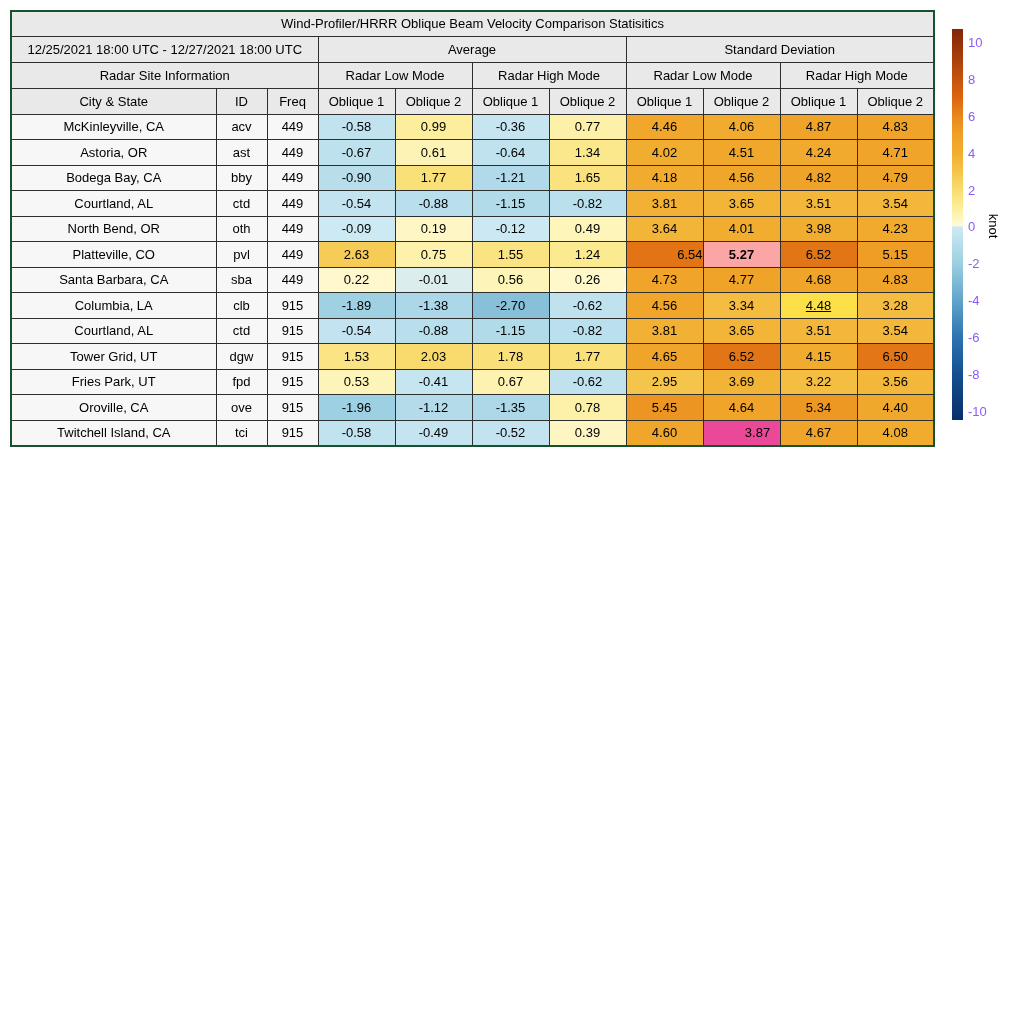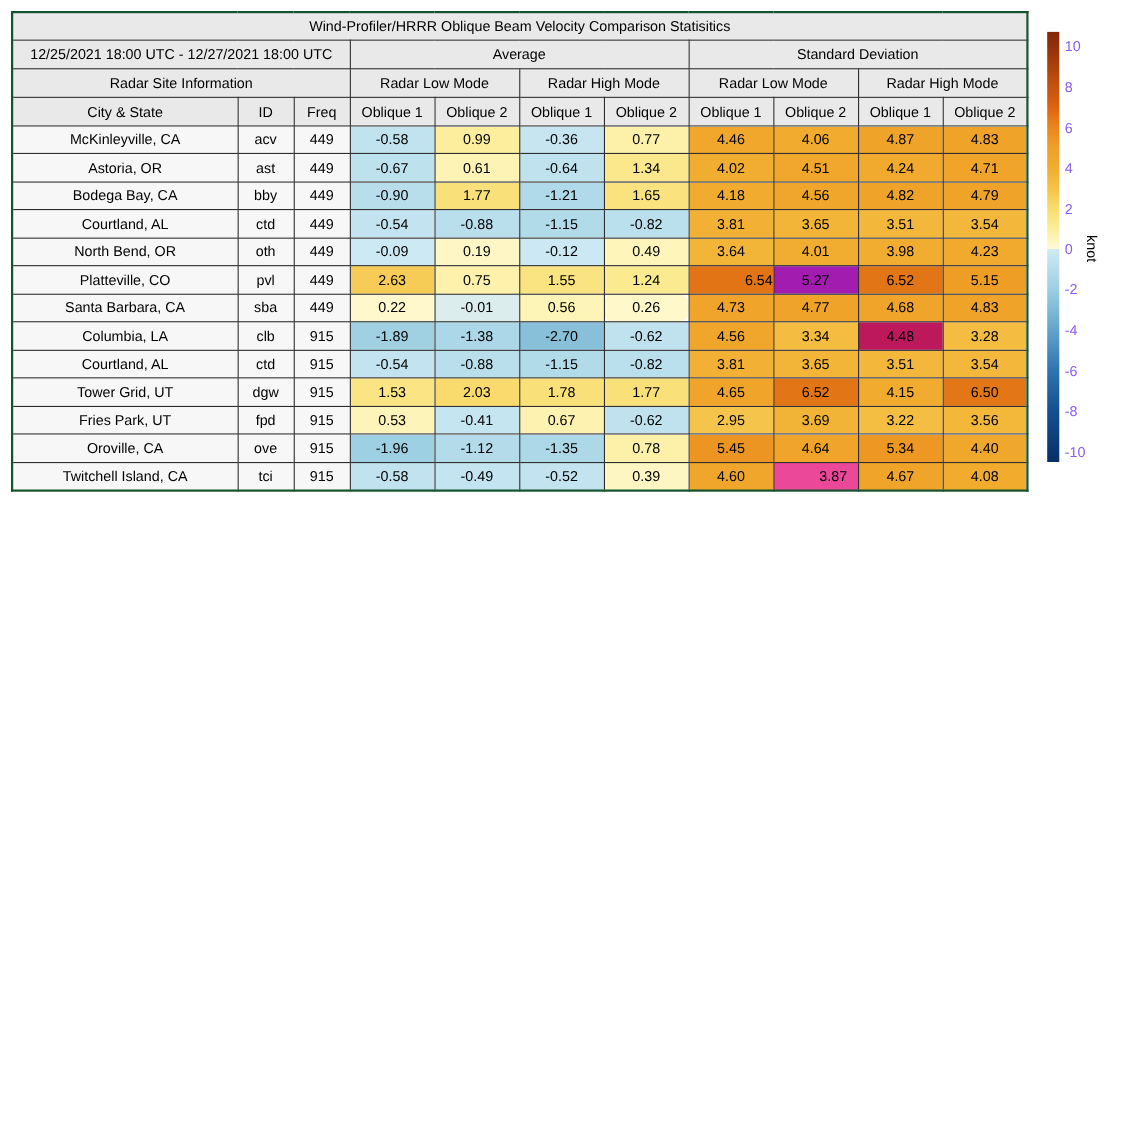--- a/index.html
+++ b/index.html
@@ -162,21 +162,21 @@
         </tr>
         <tr>
           <td class="lbl">Platteville, CO</td>
           <td class="lbl">pvl</td>
           <td class="lbl">449</td>
           <td style="background: rgb(246, 204, 86);">2.63</td>
           <td style="background: rgb(253, 241, 171);">0.75</td>
           <td style="background: rgb(250, 228, 130);">1.55</td>
           <td style="background: rgb(251, 234, 144);">1.24</td>
           <td style="background: rgb(226, 116, 22); text-align: right;">6.54</td>
-          <td style="background: #a21caf;">5.27</td>
+          <td style="background: #fca5a5; font-weight: bold;">5.27</td>
           <td style="background: rgb(226, 117, 22);">6.52</td>
           <td style="background: rgb(238, 157, 37);">5.15</td>
         </tr>
         <tr>
           <td class="lbl">Santa Barbara, CA</td>
           <td class="lbl">sba</td>
           <td class="lbl">449</td>
           <td style="background: rgb(254, 248, 204);">0.22</td>
           <td style="background: rgb(219, 238, 237);">-0.01</td>
           <td style="background: rgb(253, 244, 183);">0.56</td>
@@ -189,21 +189,21 @@
         <tr>
           <td class="lbl">Columbia, LA</td>
           <td class="lbl">clb</td>
           <td class="lbl">915</td>
           <td style="background: rgb(159, 209, 227);">-1.89</td>
           <td style="background: rgb(172, 215, 232);">-1.38</td>
           <td style="background: rgb(136, 192, 218);">-2.70</td>
           <td style="background: rgb(192, 226, 239);">-0.62</td>
           <td style="background: rgb(240, 166, 43);">4.56</td>
           <td style="background: rgb(244, 188, 64);">3.34</td>
-          <td style="background: #be185d;">4.48</td>
+          <td style="background: #fde047; text-decoration: underline;">4.48</td>
           <td style="background: rgb(244, 189, 65);">3.28</td>
         </tr>
         <tr>
           <td class="lbl">Courtland, AL</td>
           <td class="lbl">ctd</td>
           <td class="lbl">915</td>
           <td style="background: rgb(194, 227, 239);">-0.54</td>
           <td style="background: rgb(185, 222, 236);">-0.88</td>
           <td style="background: rgb(178, 219, 234);">-1.15</td>
           <td style="background: rgb(186, 223, 237);">-0.82</td>

